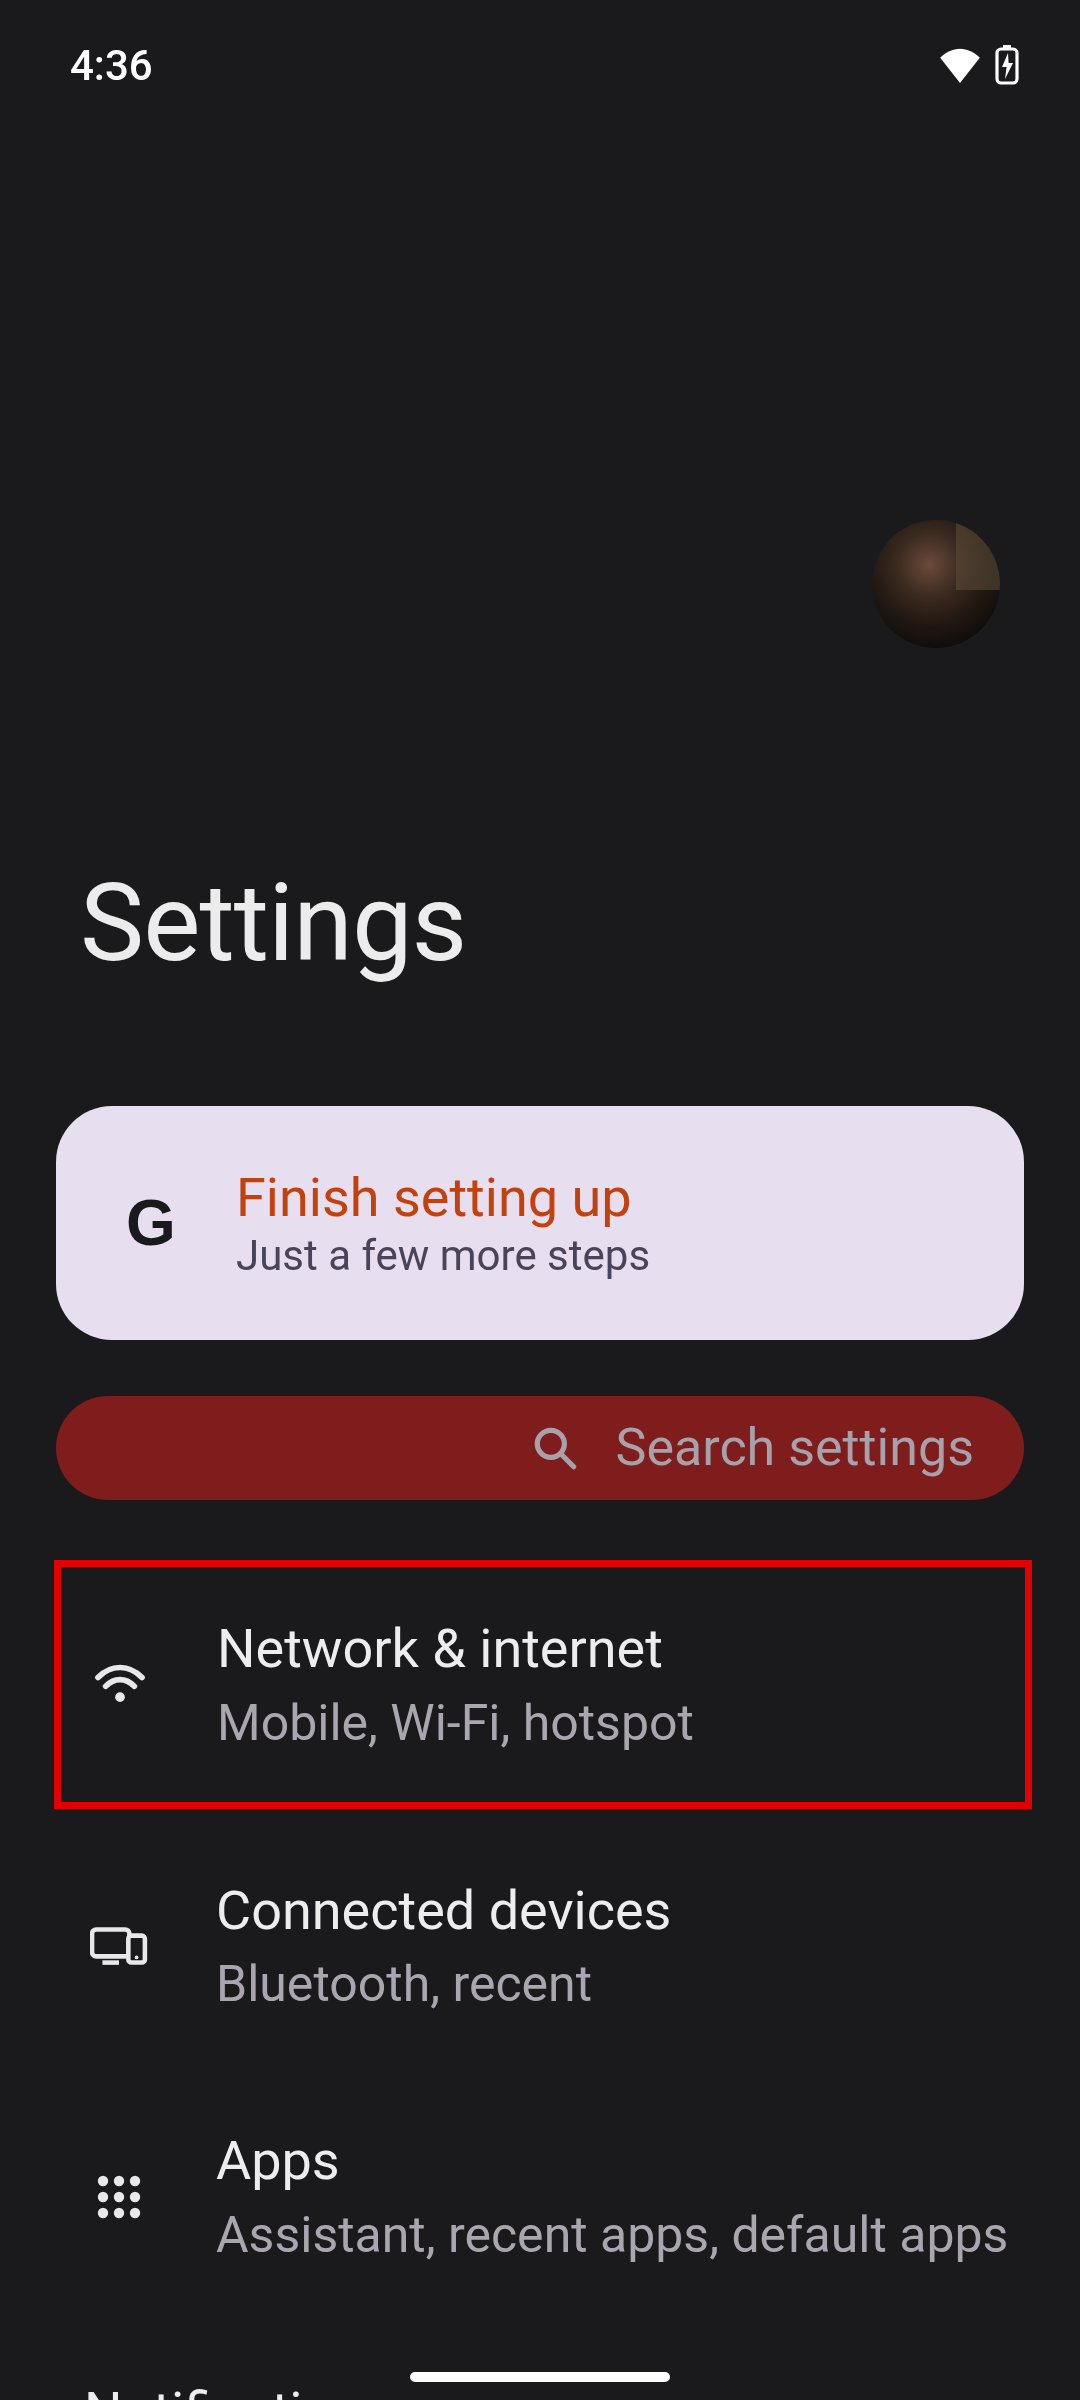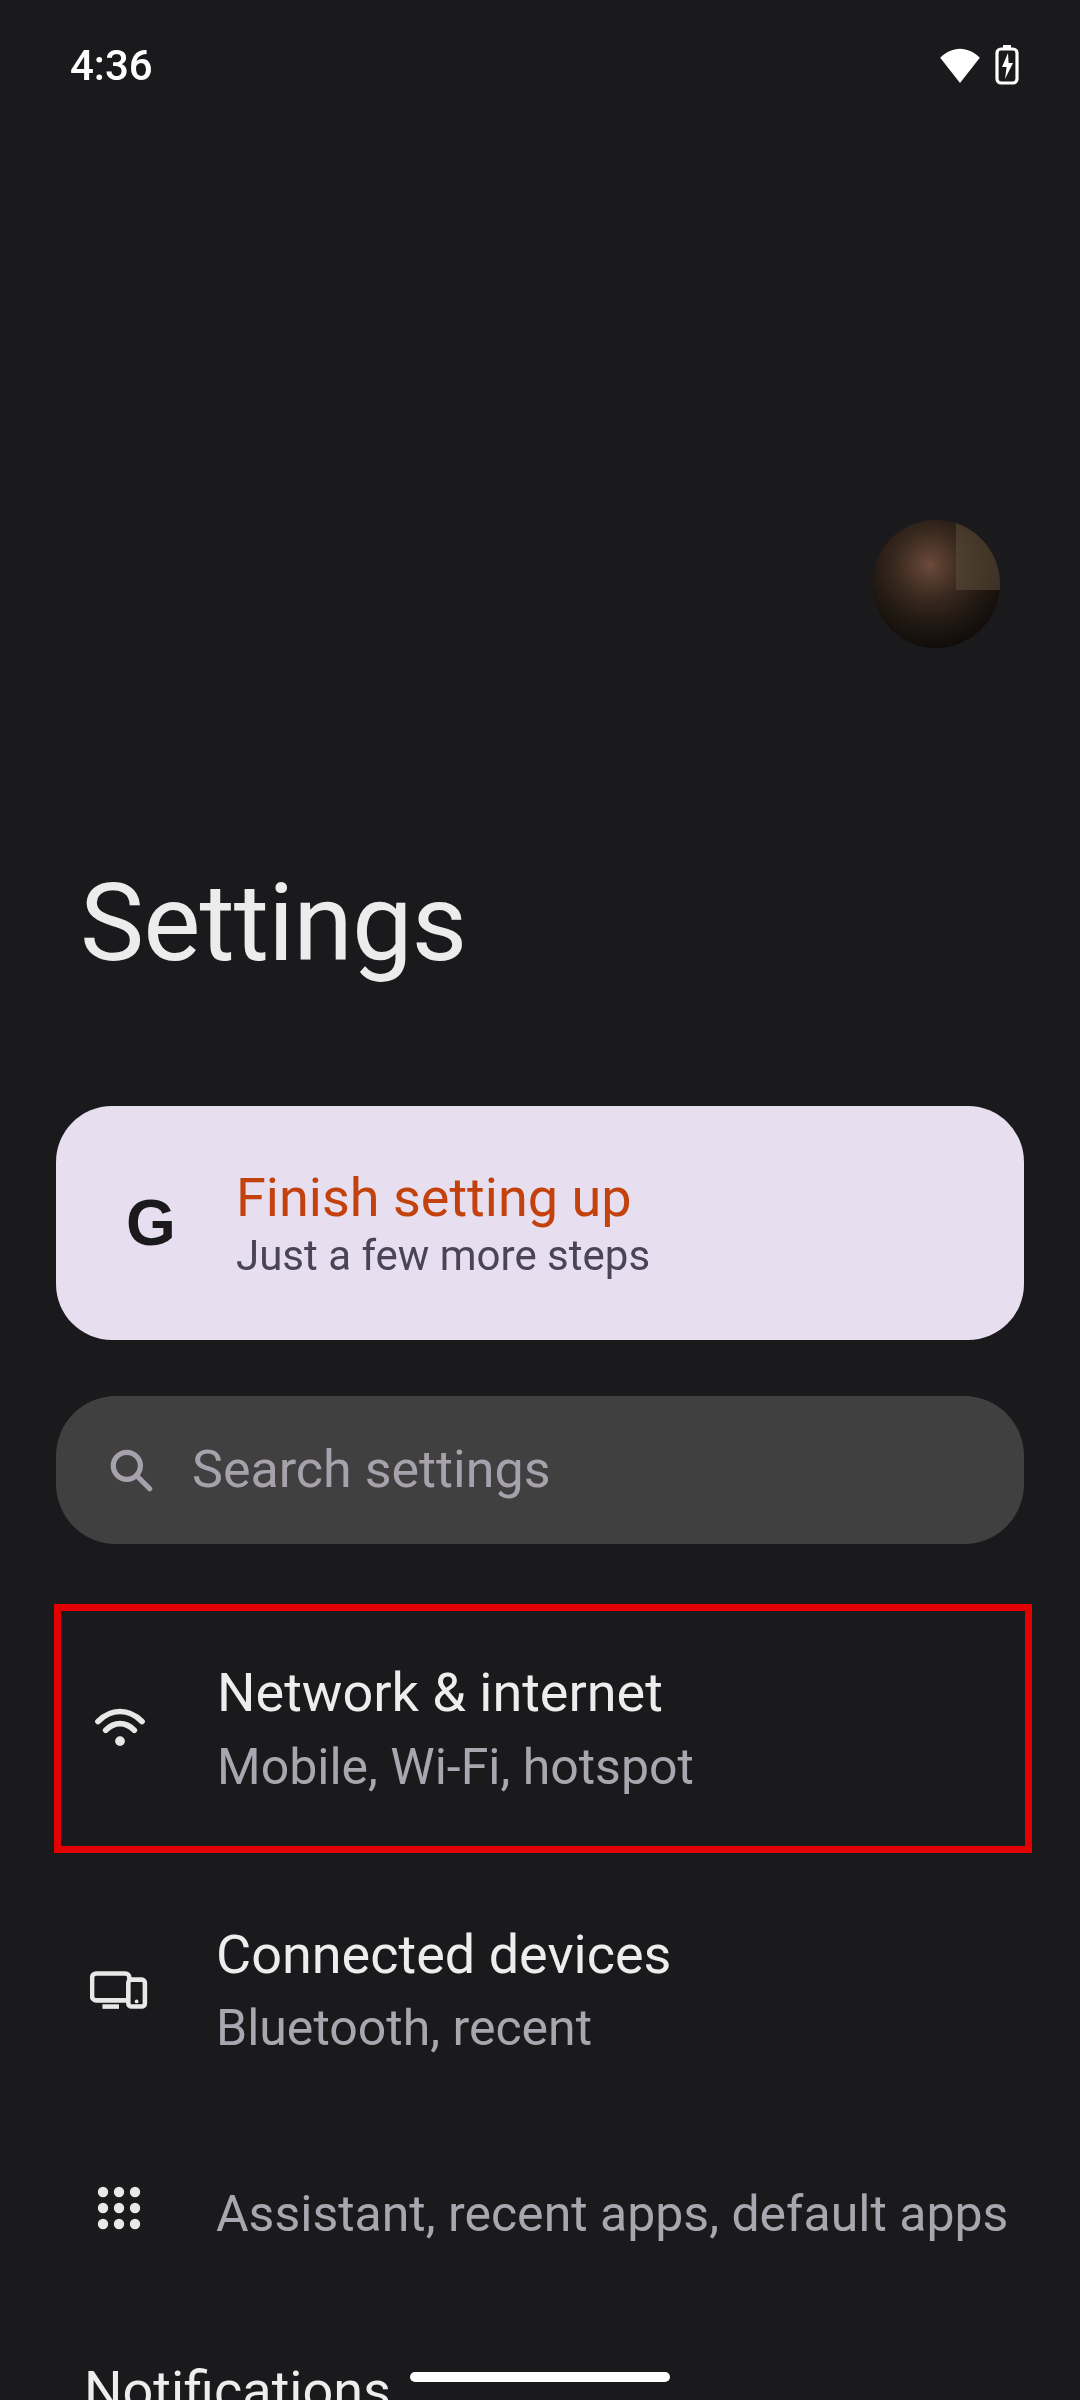--- a/index.html
+++ b/index.html
@@ -86,27 +86,28 @@
       color: #c2410c;
       font-weight: 400;
       line-height: 1.2;
     }
     .banner-text .sub {
       font-size: 42px;
       color: #4a4458;
     }
     .search-bar {
       margin: 56px 56px 0 56px;
-      background: #404040;
+      background: #7f1d1d;
       border-radius: 60px;
-      height: 148px;
+      height: 104px;
       display: flex;
       align-items: center;
       padding: 0 50px;
       gap: 36px;
+      justify-content: flex-end;
     }
     .search-bar .placeholder {
       font-size: 52px;
       color: #a6a1ab;
     }
     .list {
       margin-top: 60px;
     }
     .list-item {
       display: flex;
@@ -236,20 +237,21 @@
           <circle cx="20" cy="4" r="2.6" fill="#e8e8e8"></circle>
         <circle cx="4" cy="12" r="2.6" fill="#e8e8e8"></circle>
           <circle cx="12" cy="12" r="2.6" fill="#e8e8e8"></circle>
           <circle cx="20" cy="12" r="2.6" fill="#e8e8e8"></circle>
         <circle cx="4" cy="20" r="2.6" fill="#e8e8e8"></circle>
           <circle cx="12" cy="20" r="2.6" fill="#e8e8e8"></circle>
           <circle cx="20" cy="20" r="2.6" fill="#e8e8e8"></circle>
       </svg>
     </div>
     <div class="text-col">
+      <div class="title">Apps</div>
       <div class="sub">Assistant, recent apps, default apps</div>
     </div>
   </div>
 
   <div class="list-item">
 
     <div class="text-col">
       <div class="title">Notifications</div>
 
     </div>

